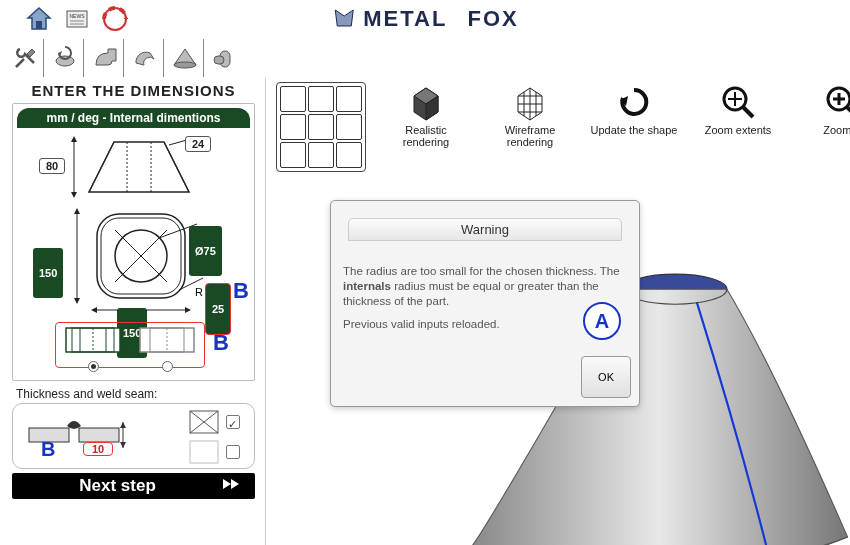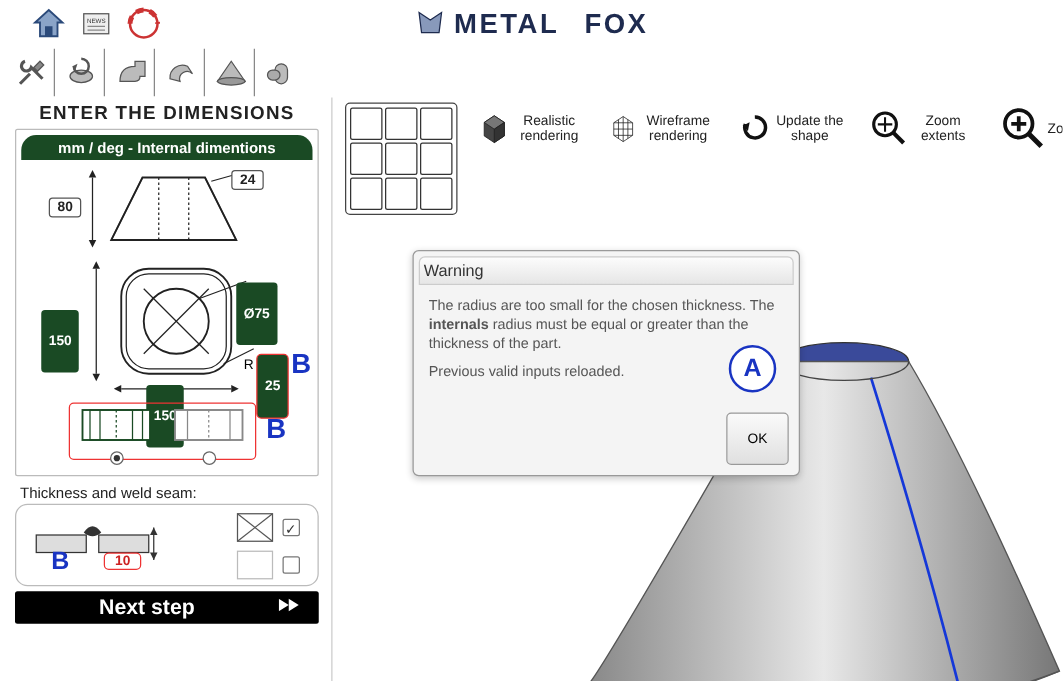--- a/index.html
+++ b/index.html
@@ -19,27 +19,27 @@
   .dimarea{padding:4px 2px;position:relative}
   .pill{display:inline-block;background:#1a4a24;color:#fff;font-size:11px;font-weight:700;padding:19px 6px;border-radius:3px}
   .pillw{display:inline-block;background:#fff;color:#222;font-size:11px;font-weight:700;padding:1px 6px;border:1px solid #555;border-radius:3px}
   .redbox{border:1.5px solid #e33;border-radius:4px}
   .bigB{color:#1934c2;font-weight:800;font-size:22px;position:absolute}
   .subhead{font-size:12px;color:#222;margin:6px 0 2px 4px}
   .nextbtn{background:#000000;color:#fff;font-size:17px;font-weight:600;text-align:center;padding:3px 0;margin-top:4px;cursor:pointer;position:relative;border-radius:2px}
   .nextbtn .chev{float:right;margin-right:10px}
   .view{flex:1;position:relative;border-left:1px solid #ccc}
   .vtb{display:flex;gap:16px;padding:4px 10px;align-items:flex-start}
-  .vbtn{display:flex;flex-direction:row;align-items:center;width:88px;cursor:pointer}
+  .vbtn{display:flex;flex-direction:column;align-items:center;width:88px;cursor:pointer}
   .vbtn .lbl{font-size:11px;text-align:center;line-height:12px;margin-top:2px;color:#222}
   .thumbgrid{border:1px solid #444;border-radius:4px;padding:3px;display:grid;grid-template-columns:repeat(3,26px);grid-template-rows:repeat(3,26px);gap:2px;background:#fff}
   .thumbgrid div{border:1px solid #333;border-radius:2px}
   .canvas{position:absolute;left:0;right:0;top:80px;bottom:0}
   .dialog{position:absolute;left:330px;top:200px;width:310px;background:#f4f4f4;border:1px solid #999;border-radius:5px;box-shadow:0 2px 6px rgba(0,0,0,.2);z-index:10}
-  .dlg-title{background:linear-gradient(#fcfcfc,#e6e6e6);border-bottom:1px solid #bbb;border-radius:5px 5px 0 0;margin:4px;padding:3px;text-align:left;font-size:13px;color:#333;border:1px solid #ccc}
+  .dlg-title{background:linear-gradient(#fcfcfc,#e6e6e6);border-bottom:1px solid #bbb;border-radius:5px 5px 0 0;margin:17px;padding:3px;text-align:center;font-size:13px;color:#333;border:1px solid #ccc}
   .dlg-body{padding:6px 12px 10px;font-size:11.5px;color:#555;position:relative}
   .dlg-body p{margin-bottom:8px;line-height:15px}
   .dlg-ok{display:block;margin:6px 8px 8px auto;background:linear-gradient(#fafafa,#e0e0e0);border:1px solid #999;border-radius:4px;padding:14px 16px;font-size:11px;cursor:pointer}
   .circA{position:absolute;right:18px;top:44px;width:38px;height:38px;border:2px solid #1934c2;border-radius:50%;display:flex;align-items:center;justify-content:center;color:#1934c2;font-weight:800;font-size:20px;background:#fff}
   .chk{width:14px;height:14px;border:1px solid #777;border-radius:2px;display:inline-block;background:#fff;vertical-align:middle}
   .chk.on::after{content:"✓";font-size:11px;color:#333;position:relative;top:-2px;left:1px}
   .radio{width:11px;height:11px;border:1px solid #666;border-radius:50%;display:inline-block;background:#fff}
   .radio.on::after{content:"";display:block;width:5px;height:5px;background:#333;border-radius:50%;margin:2px}
 </style>
 </head>

